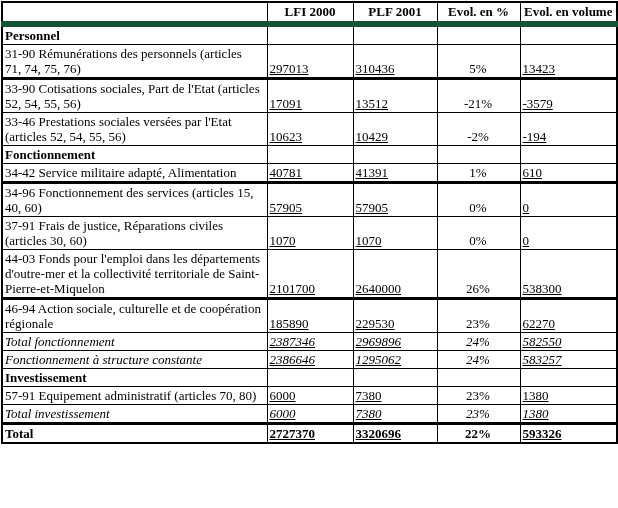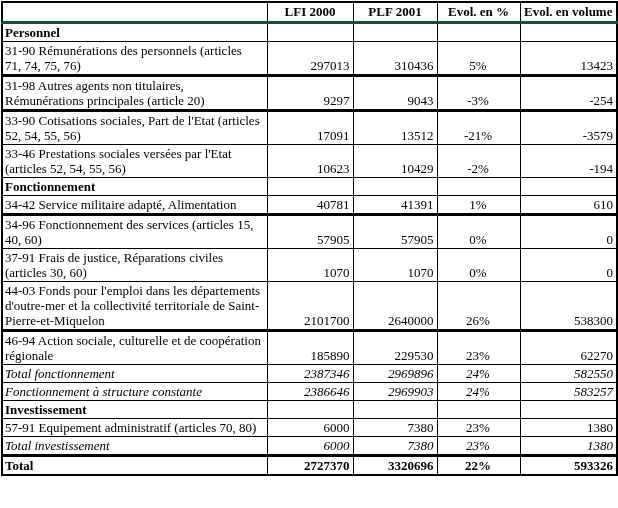--- a/index.html
+++ b/index.html
@@ -23,40 +23,41 @@
     color: #000000;
     border: 2px solid #000000;
   }
   table.budget th, table.budget td {
     border: 1px solid #000000;
     padding: 1px 3px 1px 2px;
     overflow: hidden;
     box-sizing: border-box;
   }
   table.budget thead th {
-    border-bottom: 3px solid #14532d;
+    border-bottom: 6px solid #14532d;
     font-weight: bold;
     text-align: center;
     height: 20px;
     vertical-align: middle;
     padding: 1px 0;
   }
   tr.thick-bottom td { border-bottom: 3px solid #000000; }
   td.label {
     text-align: left;
     white-space: pre-line;
     vertical-align: bottom;
     line-height: 15px;
     padding-left: 3px;
   }
   td.num {
-    text-align: right;
+    text-align: left;
     vertical-align: bottom;
     padding-right: 3px;
     line-height: 15px;
+    text-decoration: underline;
   }
   td.pct {
     text-align: center;
     vertical-align: bottom;
     line-height: 15px;
   }
   tr.section td.label { font-weight: bold; }
   tr.section td { height: 16px; }
   tr.item td, tr.total td { height: 18px; }
   tr.total td { font-style: italic; }
@@ -92,28 +93,20 @@
           <td class="num"></td>
         </tr>
         <tr class="item thick-bottom">
           <td class="label">31-90 Rémunérations des personnels  (articles
 71, 74, 75, 76)</td>
           <td class="num">297013</td>
           <td class="num">310436</td>
           <td class="pct">5%</td>
           <td class="num">13423</td>
         </tr>
-        <tr class="item thick-bottom">
-          <td class="label">31-98 Autres agents non titulaires,
-Rémunérations principales (article 20)</td>
-          <td class="num">9297</td>
-          <td class="num">9043</td>
-          <td class="pct">-3%</td>
-          <td class="num">-254</td>
-        </tr>
         <tr class="item">
           <td class="label">33-90 Cotisations sociales, Part de l'Etat (articles
 52, 54, 55, 56)</td>
           <td class="num">17091</td>
           <td class="num">13512</td>
           <td class="pct">-21%</td>
           <td class="num">-3579</td>
         </tr>
         <tr class="item">
           <td class="label">33-46 Prestations sociales versées par l'Etat
@@ -173,21 +166,21 @@
         <tr class="total">
           <td class="label">Total fonctionnement</td>
           <td class="num">2387346</td>
           <td class="num">2969896</td>
           <td class="pct">24%</td>
           <td class="num">582550</td>
         </tr>
         <tr class="total">
           <td class="label">Fonctionnement à structure constante</td>
           <td class="num">2386646</td>
-          <td class="num">2969903</td>
+          <td class="num">1295062</td>
           <td class="pct">24%</td>
           <td class="num">583257</td>
         </tr>
         <tr class="section">
           <td class="label">Investissement</td>
           <td class="num"></td>
           <td class="num"></td>
           <td class="pct"></td>
           <td class="num"></td>
         </tr>

